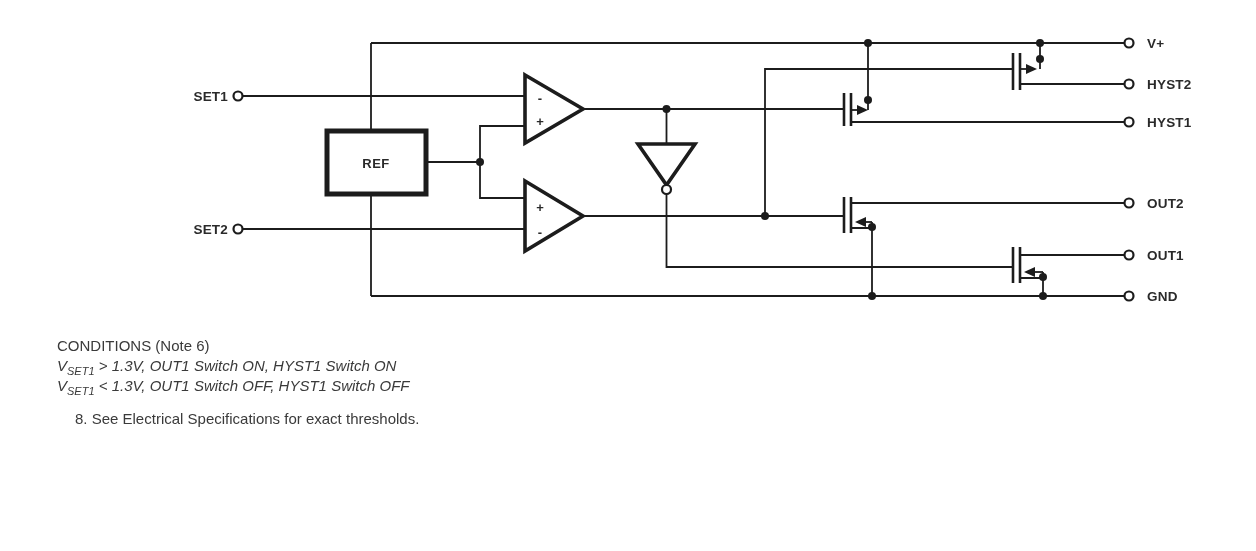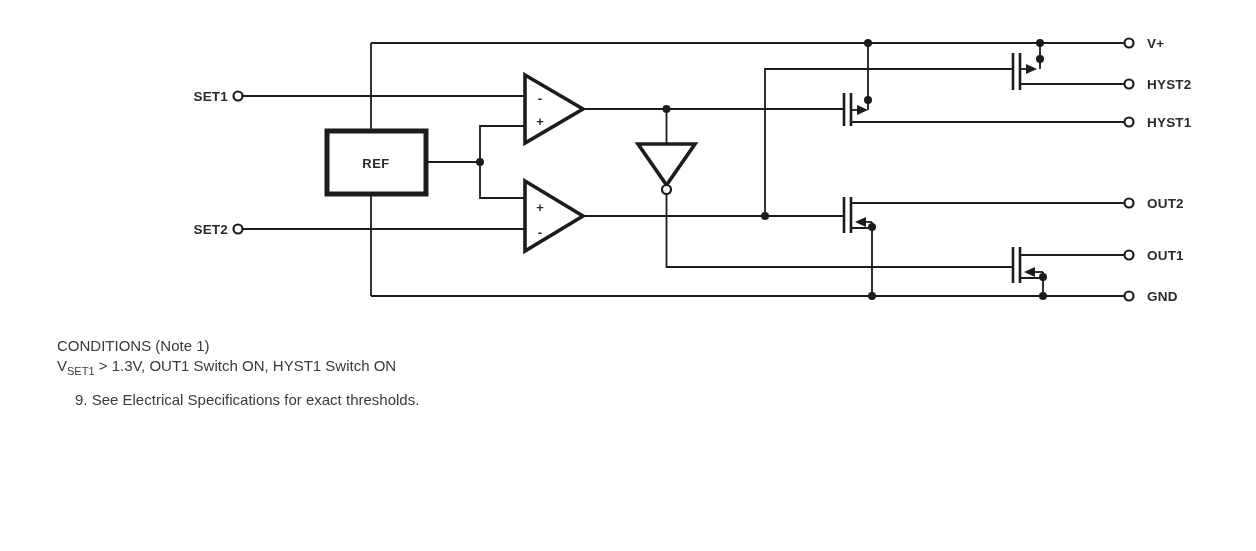--- a/index.html
+++ b/index.html
@@ -17,21 +17,21 @@
     fill:#2a2a2a;
   }
   .pin-label{font-size:13.5px;font-weight:bold;letter-spacing:0.2px;}
   .ref-label{font-size:13px;font-weight:600;letter-spacing:0.5px;}
   .sign{font-size:13px;font-weight:bold;}
   .textblock{
     position:absolute;left:57px;top:336px;width:620px;
     font-size:15px;line-height:19.4px;color:#3a3a3a;
   }
   .cond-title{margin:0 0 0 0;}
-  .cond-rows{margin-top:1px;}
+  .cond-rows{margin-top:1px;font-style:italic;}
   .cond-row sub{font-size:11px;line-height:0;}
   .note-heading{margin-top:27px;}
   .note-item{margin-top:14px;padding-left:18px;}
 </style>
 </head>
 <body>
 
 <div class="stage">
 
   <svg class="schematic" width="1256" height="330" viewBox="0 0 1256 330">
@@ -141,22 +141,23 @@
       <text class="pin-label" x="1147" y="48">V+</text>
       <text class="pin-label" x="1147" y="89">HYST2</text>
       <text class="pin-label" x="1147" y="127">HYST1</text>
       <text class="pin-label" x="1147" y="208">OUT2</text>
       <text class="pin-label" x="1147" y="260">OUT1</text>
       <text class="pin-label" x="1147" y="301">GND</text>
     </g>
   </svg>
 
   <div class="textblock">
-    <div class="cond-title">CONDITIONS (Note 1)</div>
+    <div class="cond-title">CONDITIONS (Note 6)</div>
 
     <div class="cond-rows">
       <div class="cond-row"><span>V</span><sub>SET1</sub><span> &gt; 1.3V, OUT1 Switch ON, HYST1 Switch ON</span></div>
+      <div class="cond-row"><span>V</span><sub>SET1</sub><span> &lt; 1.3V, OUT1 Switch OFF, HYST1 Switch OFF</span></div>
     </div>
 
-    <div class="note-item">9.  See Electrical Specifications for exact thresholds.</div>
+    <div class="note-item">8.  See Electrical Specifications for exact thresholds.</div>
   </div>
 
 </div>
 
 </body></html>

